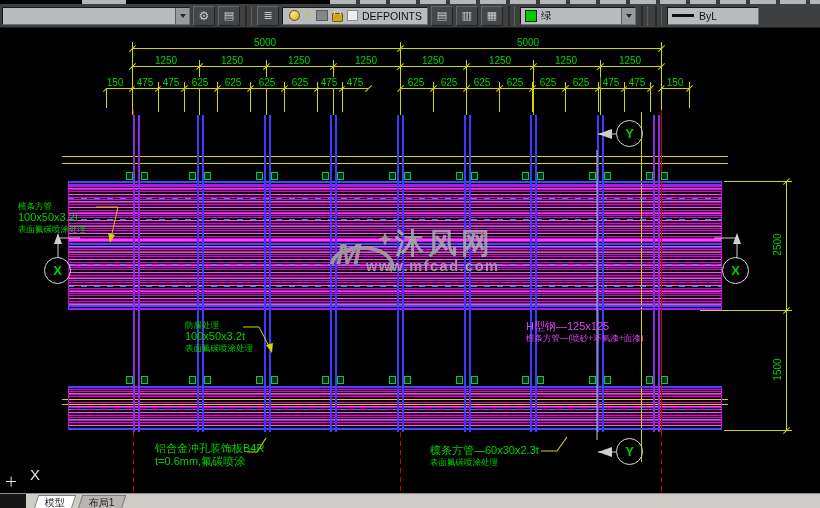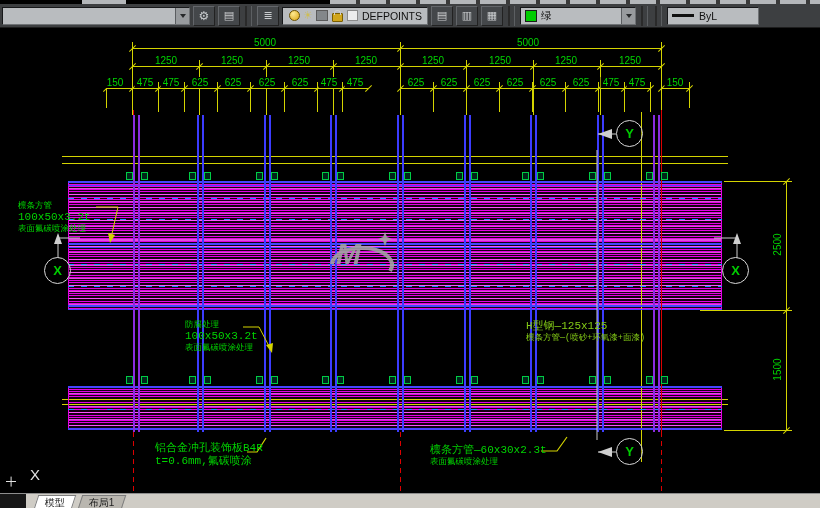--- a/index.html
+++ b/index.html
@@ -45,21 +45,21 @@
       repeating-linear-gradient(180deg, rgba(255,96,255,.85) 0 1px, transparent 1px 6.5px),
       repeating-linear-gradient(180deg, #e400e4 0 1px, #150012 1px 2.6px);}
   .bstripe{position:absolute;left:68px;width:654px;height:1.6px;z-index:1;}
   .cdash{position:absolute;left:68px;width:654px;height:1px;z-index:1;
     background:repeating-linear-gradient(90deg,#2090ff 0 6px,transparent 6px 13px);}
   .dimlabel{position:absolute;transform:translateX(-50%);font-size:10px;line-height:11px;
     background:#000;padding:0 2px;z-index:5;white-space:nowrap;}
   .vdimlabel{position:absolute;font-size:10px;z-index:5;transform:rotate(-90deg);white-space:nowrap;background:#000;padding:0 2px;}
   .marker{position:absolute;width:25px;height:25px;border:1.8px solid #d8d8d8;border-radius:50%;
     display:flex;align-items:center;justify-content:center;font-size:13px;font-weight:bold;z-index:6;background:rgba(0,0,0,.25);}
-  .ann{position:absolute;line-height:1.2;white-space:nowrap;z-index:6;font-family:Liberation Mono, monospace;}
+  .ann{position:absolute;line-height:1.2;white-space:nowrap;z-index:6;}
   .ann .s{font-size:8.5px;display:block;}
   .ann .m{font-size:11px;display:block;}
   .clip{position:absolute;width:5px;height:6px;border:1.5px solid #00cc44;z-index:3;background:#00251a;}
   .wm{position:absolute;left:328px;top:196px;width:185px;height:56px;z-index:4;opacity:.9;}
   .wm-title{position:absolute;left:67px;top:0px;font-size:29px;font-weight:bold;letter-spacing:4px;color:#a8a8a8;}
   .wm-url{position:absolute;left:38px;top:34px;font-size:14.5px;font-weight:bold;letter-spacing:1.5px;color:#a8a8a8;}
   .ucsx{position:absolute;left:30px;top:438px;color:#e2e2e2;font-size:15px;z-index:6;}
   .ucscross{position:absolute;left:6px;top:448px;width:10px;height:10px;z-index:6;}
   .ucscross i{position:absolute;left:0;top:4.5px;width:10px;height:1.2px;background:#e2e2e2;display:block;}
   .ucscross i.r{transform:rotate(90deg);}
@@ -352,39 +352,41 @@
   <div class="ann" style="left:18px;top:173px;color:#00d400;">
     <span class="s">檩条方管</span>
     <span class="m">100x50x3.2t</span>
     <span class="s">表面氟碳喷涂处理</span>
   </div>
   <div class="ann" style="left:185px;top:292px;color:#00d400;">
     <span class="s">防腐处理</span>
     <span class="m">100x50x3.2t</span>
     <span class="s">表面氟碳喷涂处理</span>
   </div>
-  <div class="ann" style="left:526px;top:292px;color:#84cc16;">
+  <div class="ann" style="left:526px;top:292px;color:#d946ef;">
     <span class="m">H型钢—125x125</span>
     <span class="s">檩条方管—(喷砂+环氧漆+面漆)</span>
   </div>
   <div class="ann" style="left:155px;top:414px;color:#00d400;">
     <span class="m">铝合金冲孔装饰板B4R</span>
     <span class="m">t=0.6mm,氟碳喷涂</span>
   </div>
   <div class="ann" style="left:430px;top:416px;color:#00d400;">
     <span class="m">檩条方管—60x30x2.3t</span>
     <span class="s">表面氟碳喷涂处理</span>
   </div>
 
   <div class="wm">
     <svg width="66" height="46" style="position:absolute;left:0;top:4px;">
       <path d="M4,36 a30,17 0 1 1 58,7" fill="none" stroke="#a2a2a2" stroke-width="4"></path>
       <text x="8" y="36" font-size="30" font-weight="bold" font-style="italic" fill="#a2a2a2" font-family="Liberation Sans, sans-serif">M</text>
       <polygon points="57,4 59,9 64,11 59,13 57,18 55,13 50,11 55,9" fill="#a2a2a2"></polygon>
     </svg>
+    <div class="wm-title">沐风网</div>
+    <div class="wm-url">www.mfcad.com</div>
   </div>
 
   <div class="vdimlabel" style="left:764px;top:211px;color:#00d400;">2500</div>
   <div class="vdimlabel" style="left:764px;top:336px;color:#00d400;">1500</div>
 
   <div class="ucsx">X</div>
   <div class="ucscross">
       <i></i>
       <i class="r"></i>
     </div>

